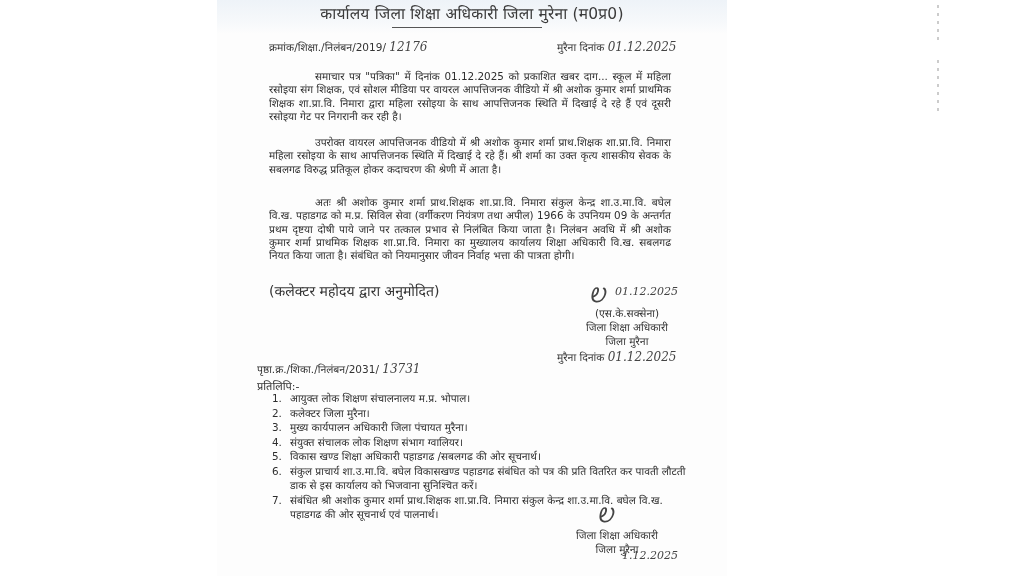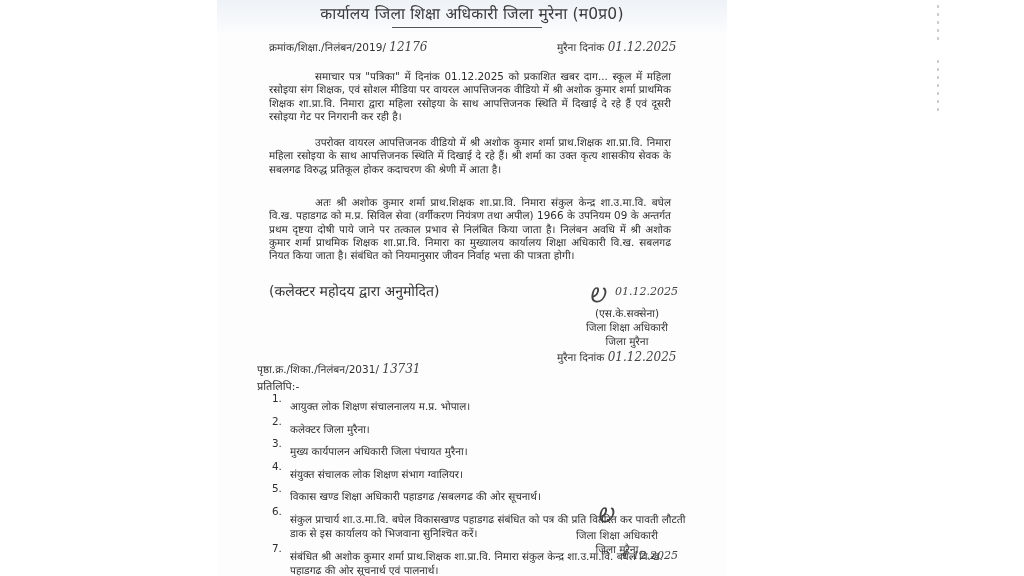--- a/index.html
+++ b/index.html
@@ -37,21 +37,21 @@
   .para .indent { display:inline-block; width:46px; }
   .approved { position:absolute; left:52px; top:281px; font-size:14px; font-weight:normal; color:#333; }
   .sig-block { position:absolute; font-size:10.5px; color:#333; text-align:center; line-height:14px; }
   .signature {
     position:absolute; font-family:"DejaVu Serif", serif; font-style:italic; color:#444;
   }
   .copy-label { position:absolute; left:40px; top:378px; font-size:11px; color:#333; }
   .cc-list { position:absolute; left:55px; top:391px; width:420px; margin:0; padding:0; list-style:none; }
   .cc-list li { font-size:10.4px; line-height:14.5px; color:#2e2e2e; display:flex; }
   .cc-list .num { width:18px; flex:none; }
-  .cc-list .txt { flex:1;margin-top:8px; }
+  .cc-list .txt { flex:1; }
   .edge-mark {
     position:absolute; left:720px; width:2px; background:repeating-linear-gradient(#ccc 0 3px, transparent 3px 8px);
   }
 </style>
 </head>
 <body>
 
 <div class="page">
   <div class="header-band"></div>
   <div class="office-title">कार्यालय जिला शिक्षा अधिकारी जिला मुरेना (म0प्र0)</div>

